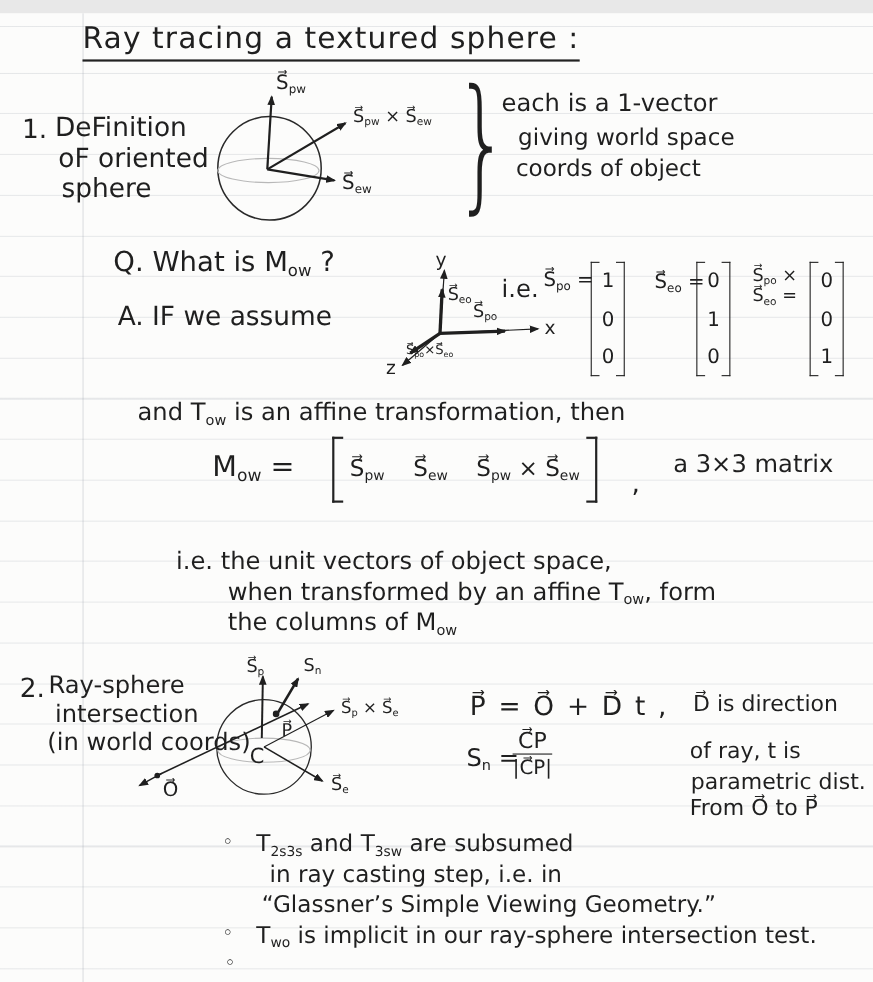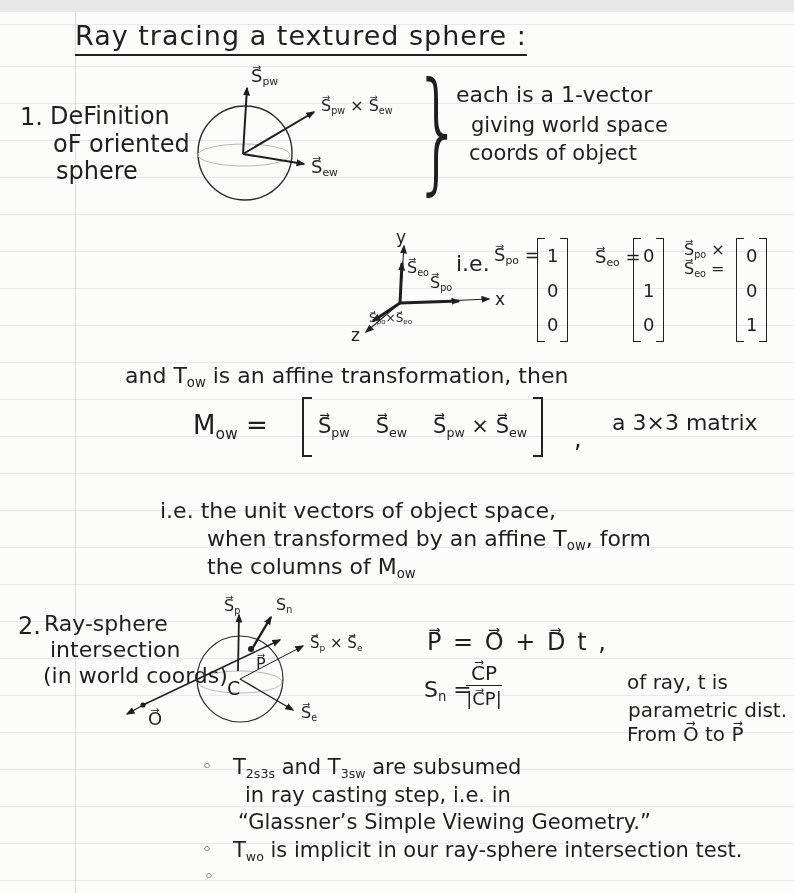--- a/index.html
+++ b/index.html
@@ -84,20 +84,22 @@
 
   <div class="t" style="left:251px;top:54px;font-size:18px;">S⃗<sub>pw</sub></div>
   <div class="t" style="left:321px;top:85px;font-size:16px;">S⃗<sub>pw</sub> × S⃗<sub>ew</sub></div>
   <div class="t" style="left:311px;top:145px;font-size:18px;">S⃗<sub>ew</sub></div>
 
   <div class="t brace" style="left:413px;top:52px;">}</div>
   <div class="t" style="left:456px;top:70px;font-size:22px;">each is a 1-vector</div>
   <div class="t" style="left:471px;top:101px;font-size:21px;">giving world space</div>
   <div class="t" style="left:469px;top:129px;font-size:21px;">coords of object</div>
 
+  <div class="t" style="left:103px;top:212px;font-size:25px;">Q. What is M<sub>ow</sub> ?</div>
+  <div class="t" style="left:107px;top:262px;font-size:24px;">A. IF we assume</div>
 
   <div class="t" style="left:396px;top:216px;font-size:17px;">y</div>
   <div class="t" style="left:495px;top:278px;font-size:17px;">x</div>
   <div class="t" style="left:351px;top:314px;font-size:17px;">z</div>
   <div class="t" style="left:407px;top:247px;font-size:16px;">S⃗<sub>eo</sub></div>
   <div class="t" style="left:430px;top:262px;font-size:16px;">S⃗<sub>po</sub></div>
   <div class="t" style="left:369px;top:300px;font-size:12px;">S⃗<sub>po</sub>×S⃗<sub>eo</sub></div>
 
   <div class="t" style="left:456px;top:239px;font-size:22px;">i.e.</div>
   <div class="t" style="left:494px;top:233px;font-size:18px;">S⃗<sub>po</sub> =</div>
@@ -146,20 +148,21 @@
   <div class="t" style="left:256px;top:643px;font-size:16px;">P⃗</div>
   <div class="t" style="left:227px;top:666px;font-size:19px;">C</div>
   <div class="t" style="left:148px;top:697px;font-size:18px;">O⃗</div>
 
   <div class="t" style="left:427px;top:617px;font-size:24px;letter-spacing:2px;">P⃗ = O⃗ + D⃗ t ,</div>
   <div class="t" style="left:424px;top:665px;font-size:22px;">S<sub>n</sub> =</div>
   <div class="frac" style="left:466px;top:649px;">
     <div class="num">C⃗P</div>
     <div class="den">|C⃗P|</div>
   </div>
+  <div class="t" style="left:630px;top:616px;font-size:20px;">D⃗ is direction</div>
   <div class="t" style="left:627px;top:659px;font-size:20px;">of ray, t is</div>
   <div class="t" style="left:628px;top:687px;font-size:20px;">parametric dist.</div>
   <div class="t" style="left:627px;top:711px;font-size:20px;">From O⃗ to P⃗</div>
 
   <div class="t" style="left:202px;top:745px;font-size:17px;">◦</div>
   <div class="t" style="left:233px;top:743px;font-size:21px;">T<sub>2s3s</sub> and T<sub>3sw</sub> are subsumed</div>
   <div class="t" style="left:245px;top:771px;font-size:21px;">in ray casting step, i.e. in</div>
   <div class="t" style="left:238px;top:798px;font-size:21px;">“Glassner’s Simple Viewing Geometry.”</div>
 
   <div class="t" style="left:202px;top:828px;font-size:17px;">◦</div>

